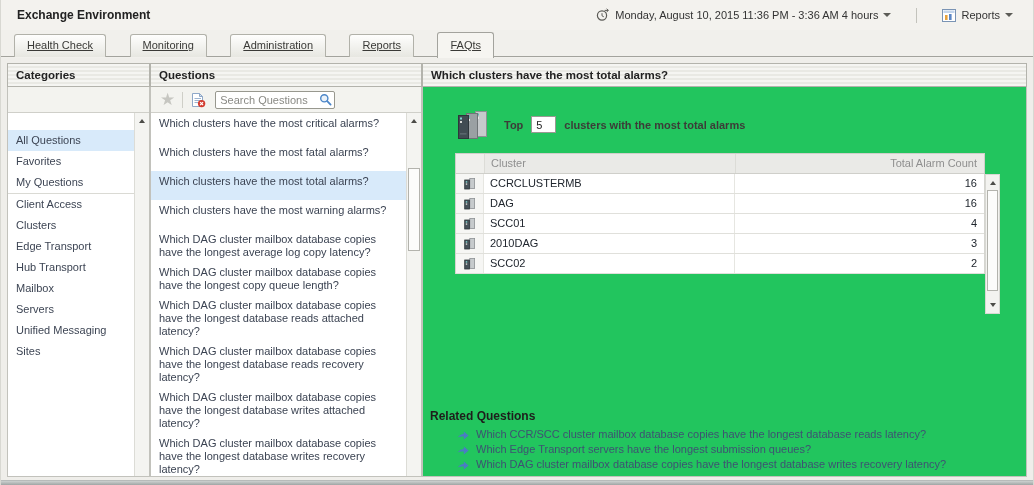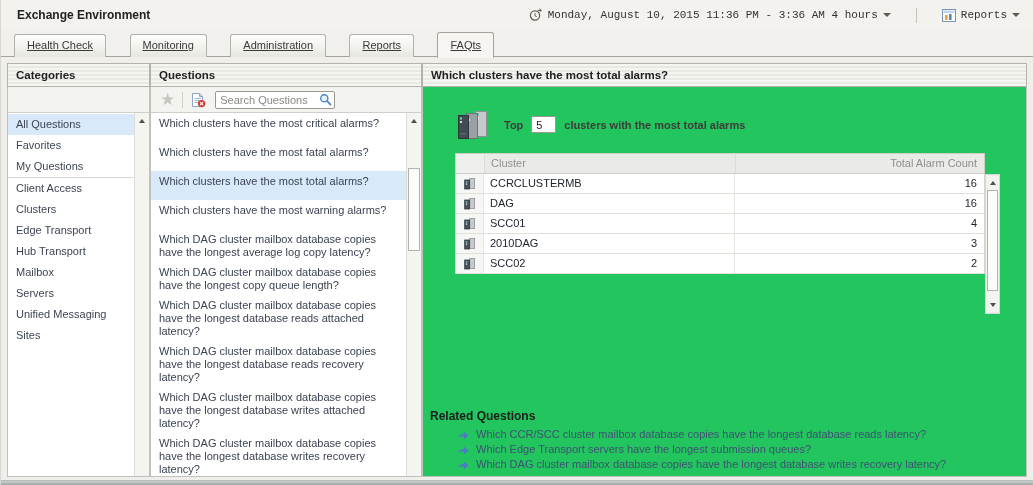--- a/index.html
+++ b/index.html
@@ -4,21 +4,21 @@
 <style>
   * { margin:0; padding:0; box-sizing:border-box; }
   html,body { background:#dfdfda; }
   body { font-family:"Liberation Sans", sans-serif; }
   .screen { position:relative; width:1034px; height:485px; background:#f1f0ec; overflow:hidden;
             border-left:1px solid #d8d8d2; border-right:1px solid #d8d8d2; }
 
   
   .topbar { position:absolute; top:0; left:0; right:0; height:30px; background:#f3f2ee; }
   .app-title { position:absolute; left:16px; top:0; line-height:30px; font-size:12px; font-weight:bold; color:#222; }
-  .topbar-right { position:absolute; right:13px; top:0; height:30px; display:flex; align-items:center; gap:18px;font-family:Liberation Mono, monospace; }
+  .topbar-right { position:absolute; right:20px; top:0; height:30px; display:flex; align-items:center; gap:18px; }
   .time-text { font-size:11px; color:#333; cursor:default; }
   .caret { width:0; height:0; border-left:4px solid transparent; border-right:4px solid transparent; border-top:4px solid #5c5c57; display:inline-block; }
   .tb-sep { width:1px; height:15px; background:#c3c3bc; margin:0 7px; }
   .reports-label { font-size:11px; color:#333; }
   .tb-btn { display:flex; align-items:center; gap:5px; cursor:default; }
 
   
   .tabbar { position:absolute; top:30px; left:0; right:0; height:27px; padding-left:13px; border-bottom:1px solid #a3a39d; }
   .tab { display:inline-block; vertical-align:bottom; margin-right:19px; margin-top:4px; height:23px; line-height:21px;
          padding:0 12px; font-size:11px; color:#39393б; color:#3a3a37; background:linear-gradient(#fefefd,#e7e7e1);
@@ -43,21 +43,21 @@
   .list-area { position:absolute; top:26px; left:0; right:15px; bottom:0; overflow:hidden; background:#fff; }
   .vscroll { position:absolute; top:26px; right:0; bottom:0; width:15px; background:#f4f4f1; border-left:1px solid #dcdcd6; }
   .tri-up   { position:absolute; left:4px; width:0; height:0; border-left:3.5px solid transparent; border-right:3.5px solid transparent; border-bottom:4px solid #4c4c48; }
   .tri-down { position:absolute; left:4px; width:0; height:0; border-left:3.5px solid transparent; border-right:3.5px solid transparent; border-top:4px solid #4c4c48; }
   .vthumb { position:absolute; left:1px; right:1px; background:#fcfcfb; border:1px solid #b3b3ad; }
 
   
   .cat-item { font-size:11px; color:#3d4554; line-height:21px; padding-left:8px; cursor:default; white-space:nowrap; }
   .cat-item.selected { background:#d8eafa; }
   .cat-item.group-start { border-top:1px solid #dadad4; }
-  .cat-list { padding-top:1px; }
+  .cat-list { padding-top:17px; }
 
   
   .q-item { font-size:11px; color:#3b4352; line-height:13px; padding:4px 8px 3px 8px; min-height:29px; cursor:default; }
   .q-item.selected { background:#d8eafa; }
 
   
   .star-icon { font-size:17px; color:#c6c6c1; line-height:16px; cursor:default; }
   .tool-sep { width:1px; height:16px; background:#cfcfc8; margin:0 7px; }
   .search-wrap { position:relative; margin-left:9px; }
   .search-input { width:120px; height:18px; border:1px solid #98988f; border-radius:2px; font-size:11px;

